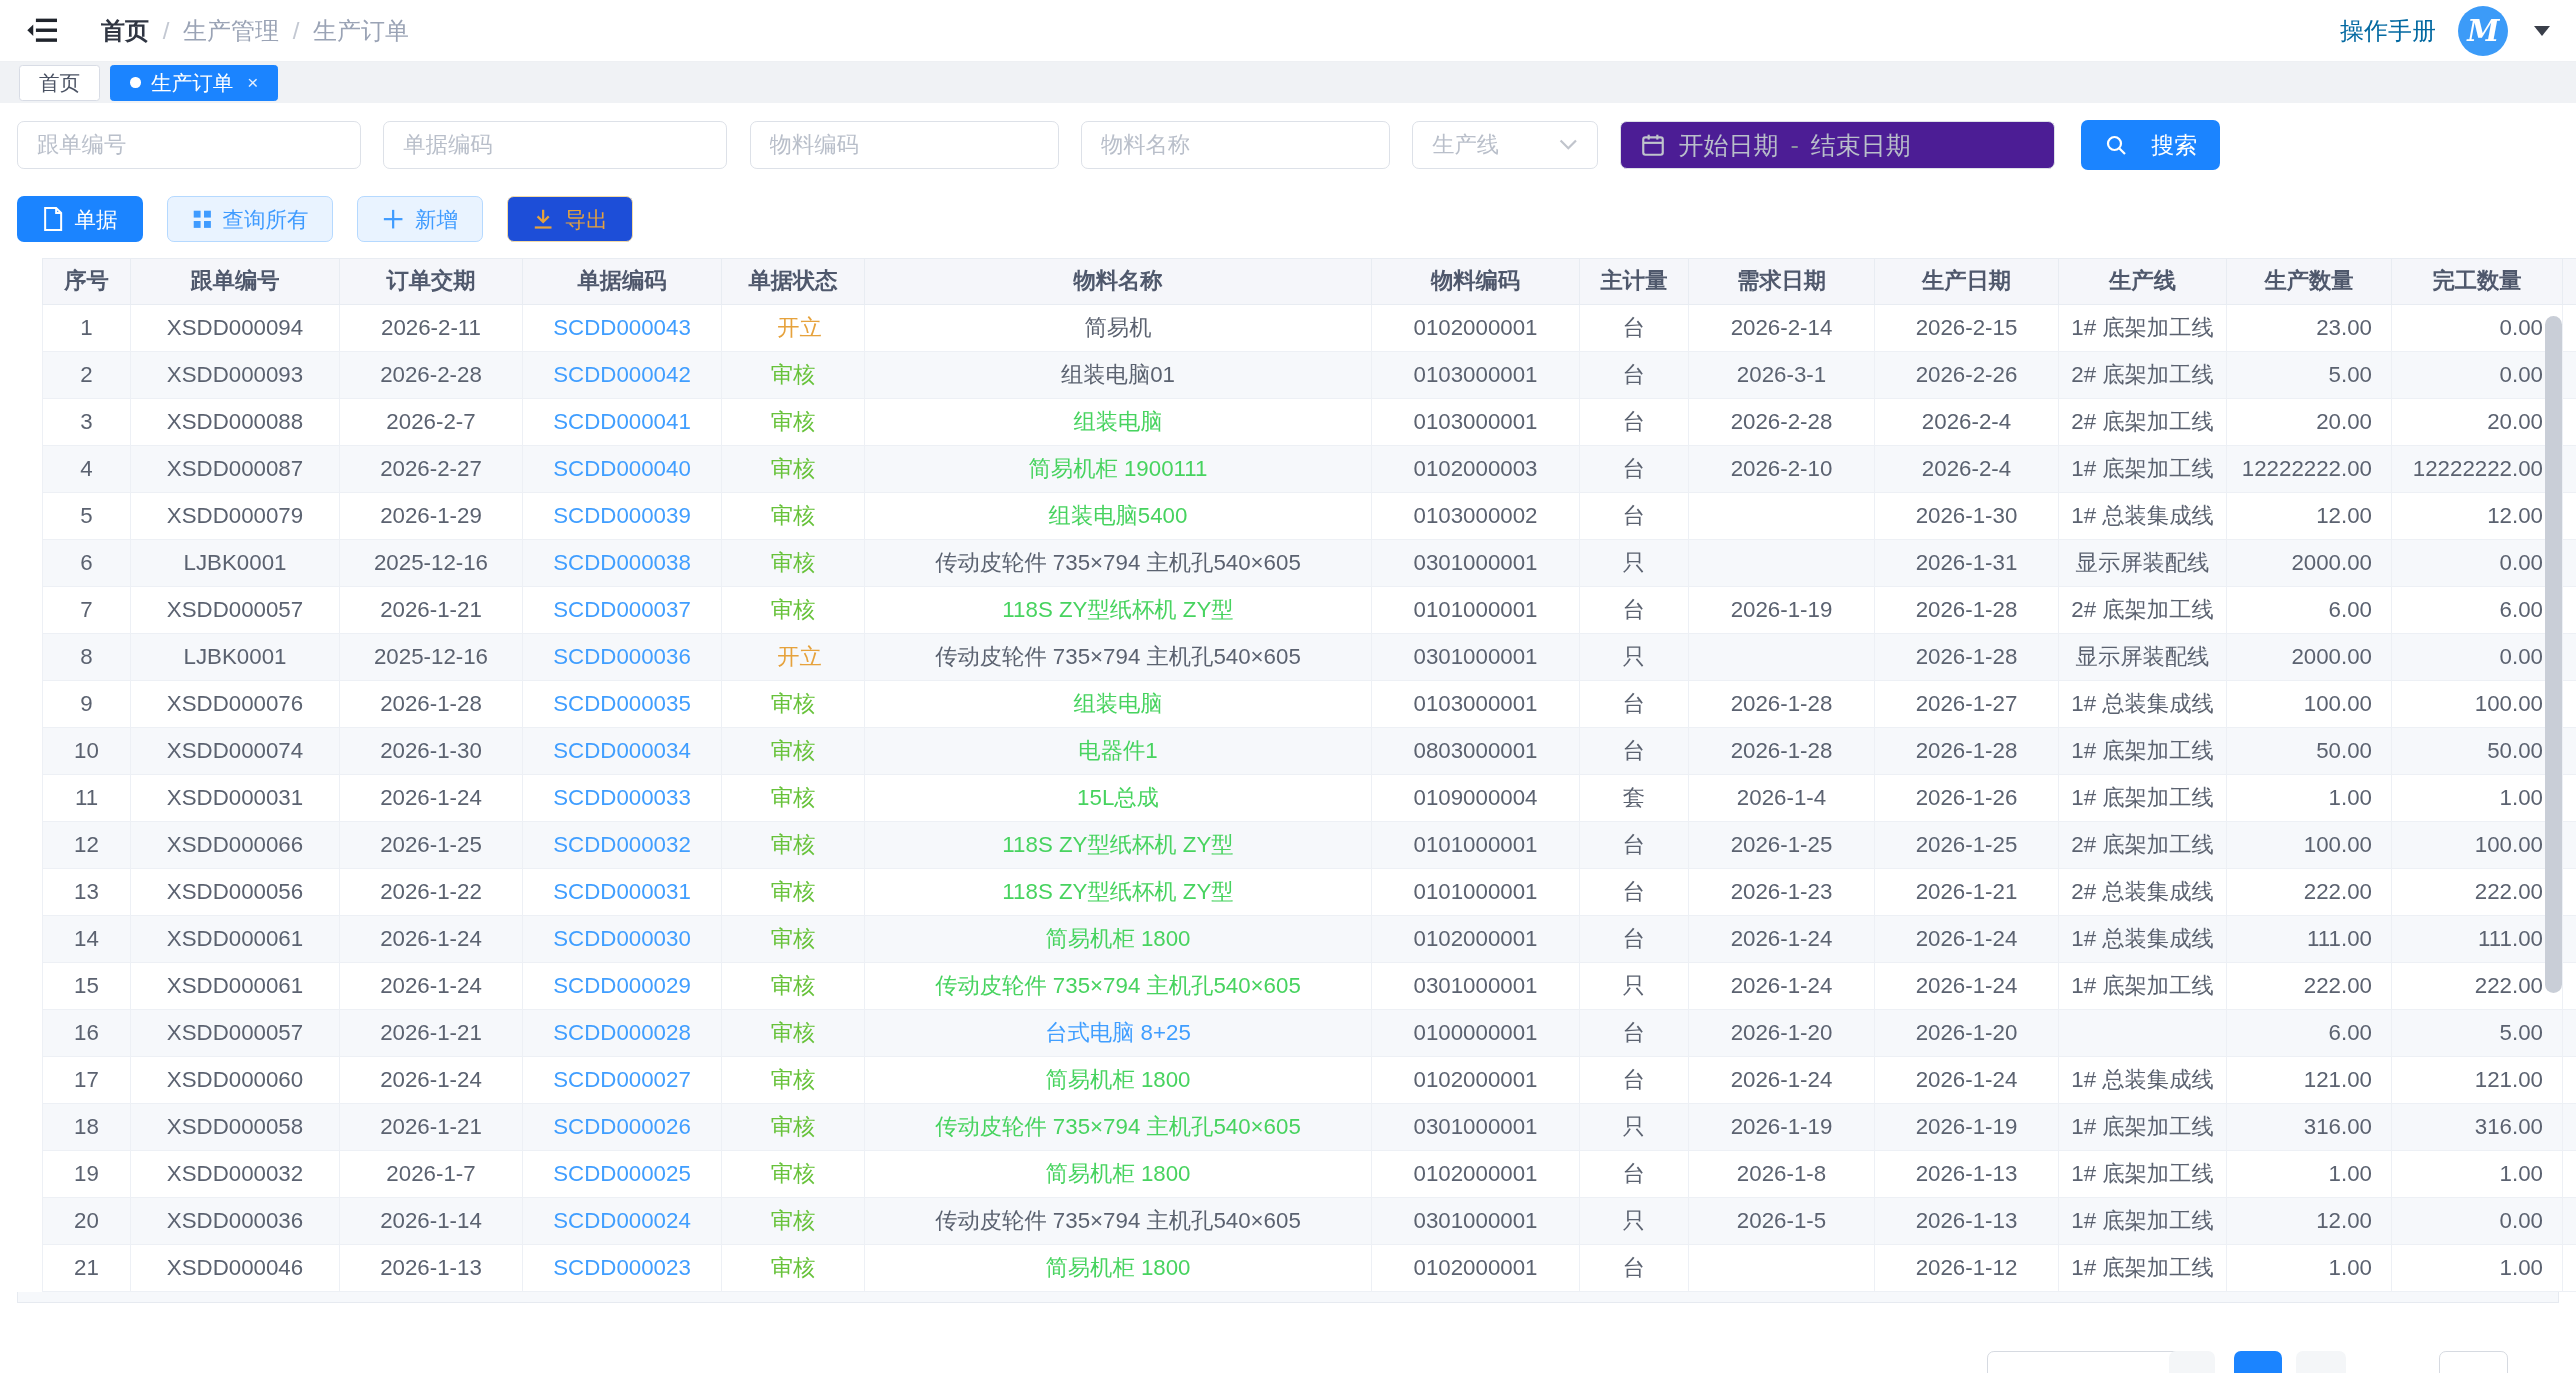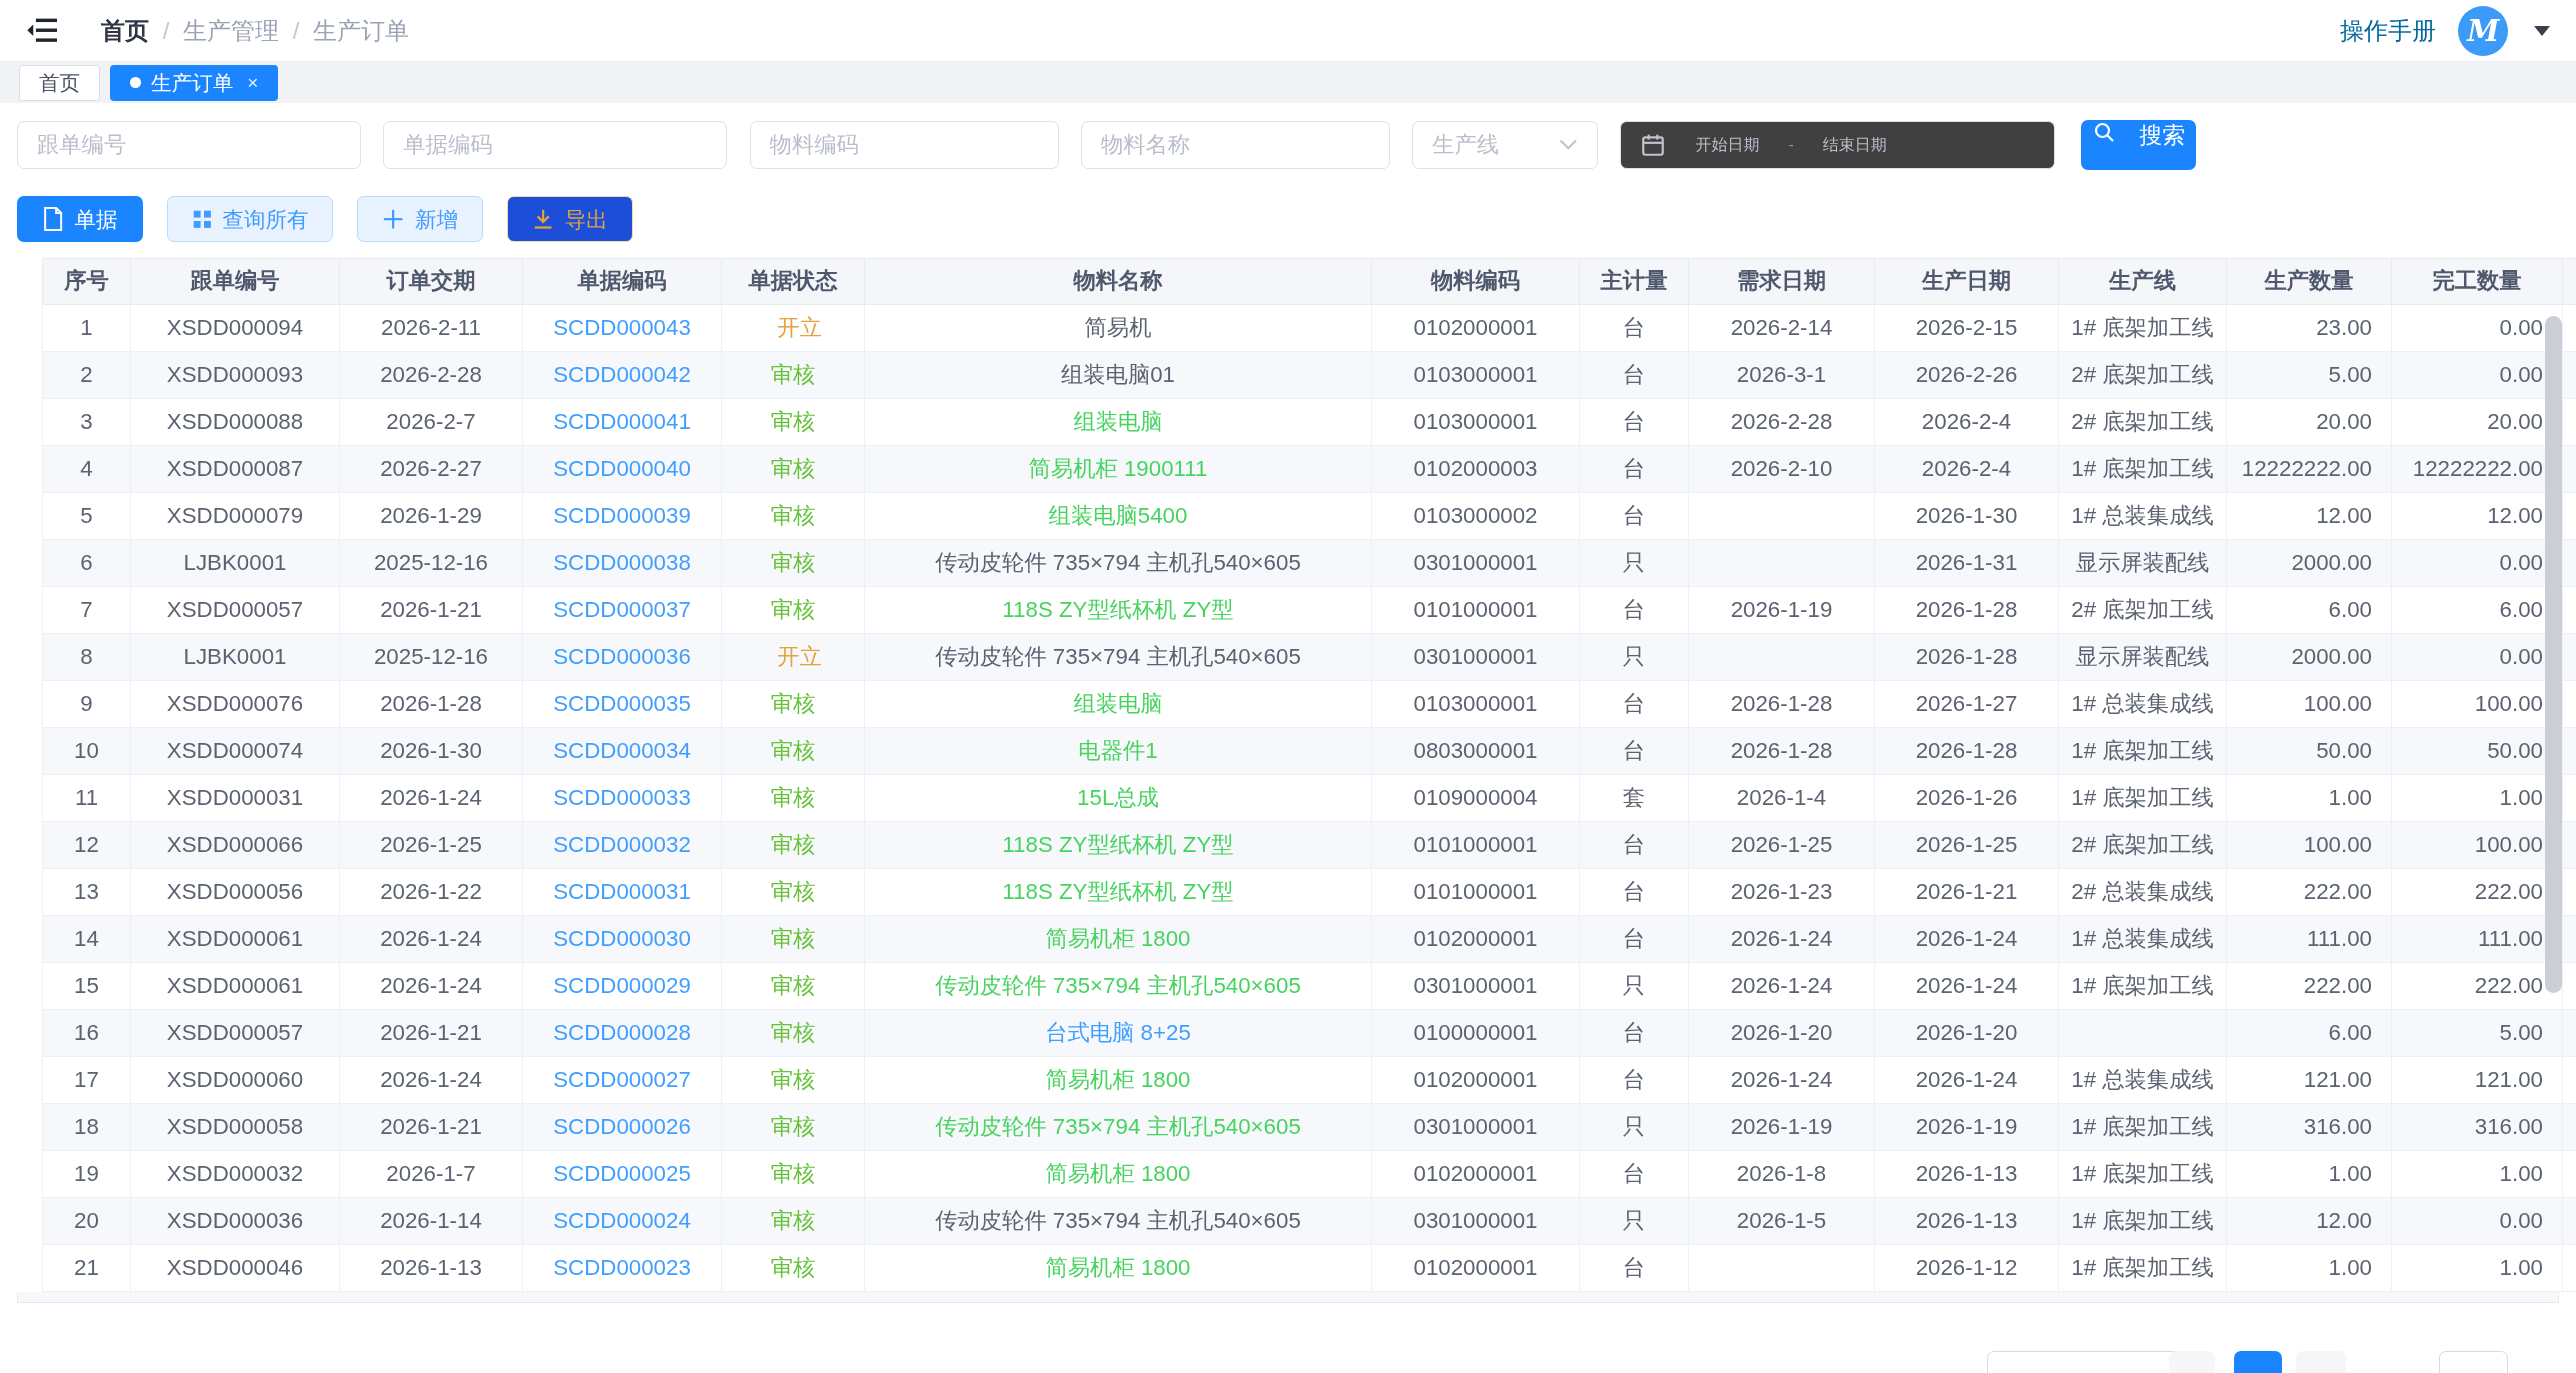--- a/index.html
+++ b/index.html
@@ -39,25 +39,25 @@
   .filters { display:flex; align-items:center; gap:22.3px; padding:17px 17px 0 17px; }
   .f-input { height:48px; border:1.7px solid #dde1e8; border-radius:6.9px; background:#fff;
     font-size:22.3px; padding:0 19px; color:#5b6270; outline:none;
     font-family:"Liberation Sans","DejaVu Sans",sans-serif; }
   .f-input::placeholder { color:#b9bfca; }
   .w400 { width:344px; } .w360 { width:309px; }
   .f-select { width:186px; height:48px; border:1.7px solid #dde1e8; border-radius:6.9px;
     background:#fff; display:flex; align-items:center; justify-content:space-between;
     padding:0 19px; font-size:22.3px; color:#b9bfca; cursor:pointer; }
   .f-date { width:435px; height:48px; border:1.7px solid #dde1e8; border-radius:6.9px;
-    background:#404040; display:flex; align-items:center; padding:0 19px; gap:29px;
-    font-size:16px; color:#b9bfca; }
+    background:#4c1d95; display:flex; align-items:center; padding:0 19px; gap:12px;
+    font-size:25px; color:#b9bfca; }
   .f-date .sep { color:#8a92a0; }
-  .btn-search { width:115px; height:50px; background:#1b84ff; border:none; border-radius:6.9px;
-    color:#fff; font-size:23px; display:flex; align-items:flex-start; justify-content:center;
+  .btn-search { width:139px; height:50px; background:#1b84ff; border:none; border-radius:6.9px;
+    color:#fff; font-size:23px; display:flex; align-items:center; justify-content:center;
     gap:23px; cursor:pointer; margin-left:3.4px;
     font-family:"Liberation Sans","DejaVu Sans",sans-serif; }
 
   
   .toolbar { display:flex; align-items:center; gap:24px; padding:26px 17px 0 17px; }
   .btn { height:46px; border-radius:6.9px; font-size:21.5px; display:flex; align-items:center;
     justify-content:center; gap:10.3px; cursor:pointer; padding:0 24px; border:1.7px solid transparent;
     font-family:"Liberation Sans","DejaVu Sans",sans-serif; }
   .btn-primary { background:#1b84ff; color:#fff; }
   .btn-plain-blue { background:#e9f3ff; border-color:#b5d9ff; color:#3f9bff; }

